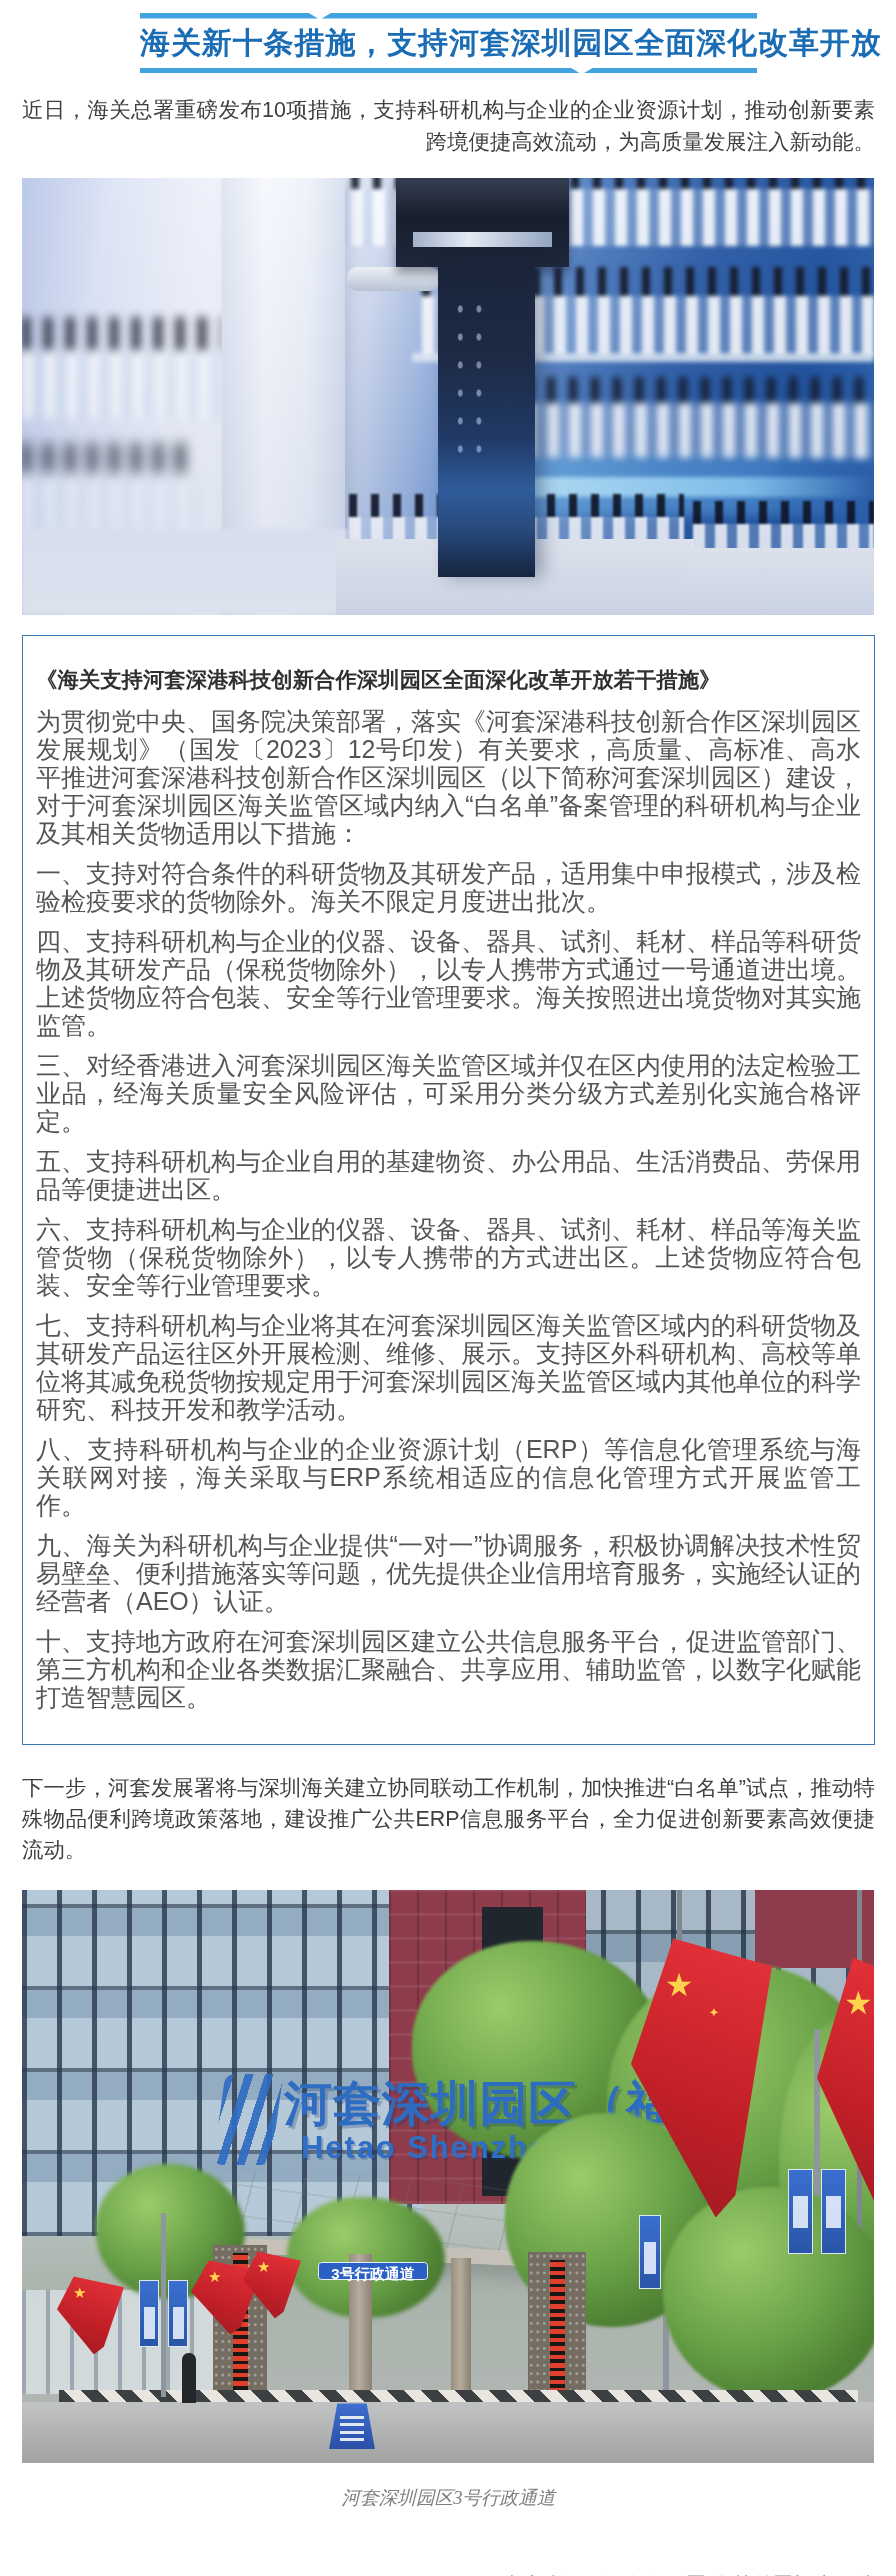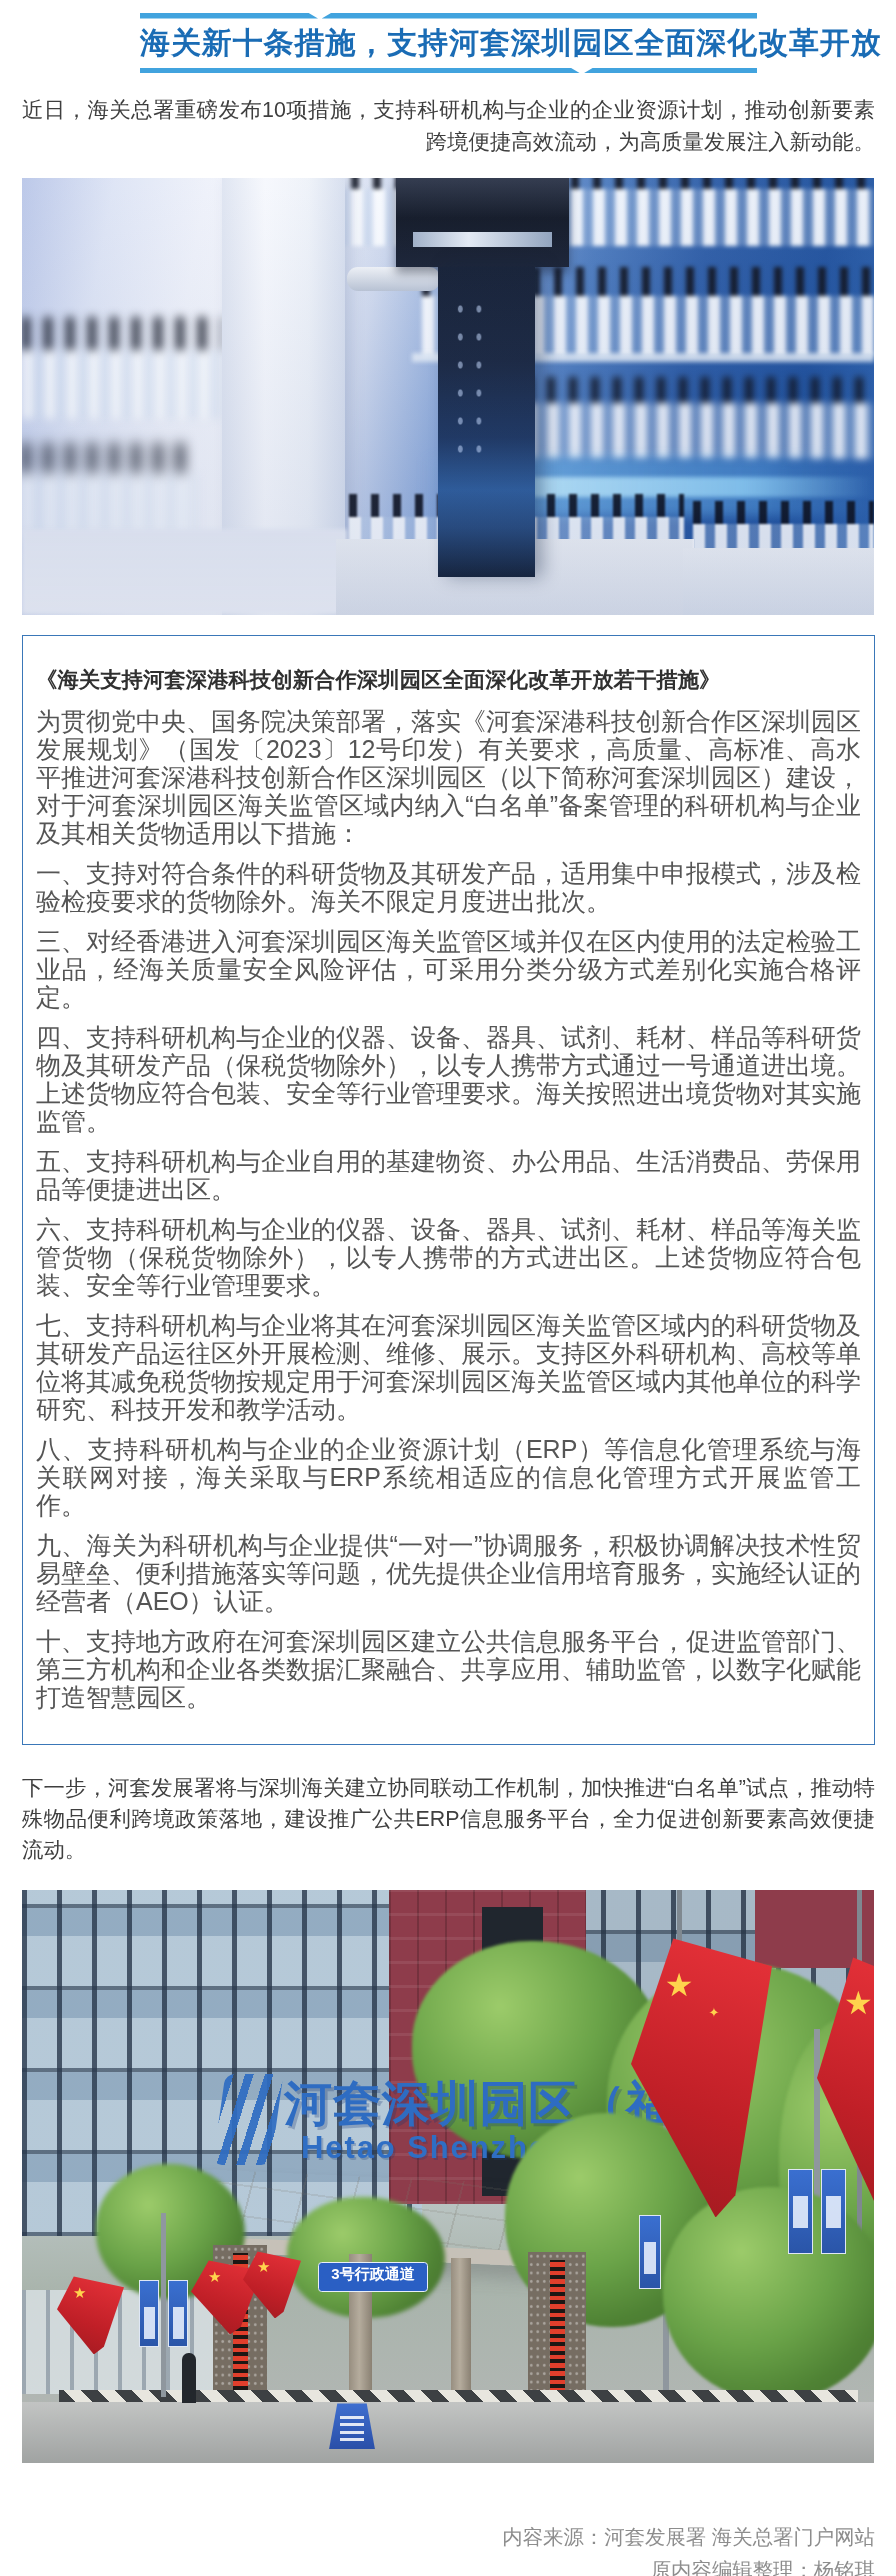--- a/index.html
+++ b/index.html
@@ -105,21 +105,21 @@
     box-shadow:0 13px 16.7px rgba(70,70,70,.28); }
   .gp-pillar { background-color:#766d62;
     background-image:radial-gradient(rgba(255,255,255,.38) 0.9px, transparent 1.5px); background-size:6.5px 8.4px; }
   .gp-pillar.pa { left:191px; top:355px; width:54px; height:173px; }
   .gp-pillar.pb { left:506px; top:362px; width:58px; height:173px; }
   .gp-led { top:7.4px; bottom:7.4px; left:50%; width:15px; margin-left:-7.4px; background-color:#1d1714;
     background-image:repeating-linear-gradient(0deg, rgba(235,65,45,.95) 0 4.6px, transparent 4.6px 8.4px); }
   .gp-col { background:linear-gradient(90deg,#978e80,#b5ac9d 45%,#8a8173); }
   .gp-col.c1 { left:327px; top:364px; width:23px; height:147px; }
   .gp-col.c2 { left:429px; top:368px; width:19.5px; height:139px; }
-  .gp-gatesign { left:296px; top:372px; width:110px; height:30px; background:#2a5fc4; border:1.9px solid #e8eef8;
+  .gp-gatesign { left:296px; top:372px; width:110px; height:18px; background:#2a5fc4; border:1.9px solid #e8eef8;
     border-radius:3.7px; color:#fff; font-size:15px; font-weight:bold; text-align:center; line-height:22px; position:absolute; }
   .gp-curb { left:37px; top:500px; width:799px; height:12px;
     background:repeating-linear-gradient(45deg,#3d4043 0 12px,#e8e6df 12px 24px); }
   .gp-road { left:0; top:512px; width:852px; height:61px; background:linear-gradient(180deg,#c2c4c3,#a0a3a2); }
   .gp-aframe { left:307px; top:513px; width:46px; height:46px; background:linear-gradient(180deg,#3f6fd0,#2a4fa8);
     clip-path:polygon(18% 0, 82% 0, 100% 100%, 0 100%); }
   .gp-aframe::after { content:""; position:absolute; left:11px; top:9.3px; width:24px; height:28px;
     background:repeating-linear-gradient(0deg, rgba(255,255,255,.85) 0 2.8px, transparent 2.8px 7.4px); }
   .gp-person { left:160px; top:463px; width:14px; height:50px; background:#23272c; border-radius:6.5px 6.5px 0 0; }
   .pole { background:#8f979e; }
@@ -183,22 +183,22 @@
     <div class="lab-robot-arm"></div>
     <div class="lab-robot-head"></div>
     <div class="lab-robot-col"></div>
     <div class="lab-tint"></div>
   </div>
 
   <div class="measures-box">
     <div class="box-title">《海关支持河套深港科技创新合作深圳园区全面深化改革开放若干措施》</div>
     <p class="m">为贯彻党中央、国务院决策部署，落实《河套深港科技创新合作区深圳园区发展规划》（国发〔2023〕12号印发）有关要求，高质量、高标准、高水平推进河套深港科技创新合作区深圳园区（以下简称河套深圳园区）建设，对于河套深圳园区海关监管区域内纳入“白名单”备案管理的科研机构与企业及其相关货物适用以下措施：</p>
     <p class="m">一、支持对符合条件的科研货物及其研发产品，适用集中申报模式，涉及检验检疫要求的货物除外。海关不限定月度进出批次。</p>
+    <p class="m">四、支持科研机构与企业的仪器、设备、器具、试剂、耗材、样品等科研货物及其研发产品（保税货物除外），以专人携带方式通过一号通道进出境。上述货物应符合包装、安全等行业管理要求。海关按照进出境货物对其实施监管。</p>
     <p class="m">三、对经香港进入河套深圳园区海关监管区域并仅在区内使用的法定检验工业品，经海关质量安全风险评估，可采用分类分级方式差别化实施合格评定。</p>
-    <p class="m">四、支持科研机构与企业的仪器、设备、器具、试剂、耗材、样品等科研货物及其研发产品（保税货物除外），以专人携带方式通过一号通道进出境。上述货物应符合包装、安全等行业管理要求。海关按照进出境货物对其实施监管。</p>
     <p class="m">五、支持科研机构与企业自用的基建物资、办公用品、生活消费品、劳保用品等便捷进出区。</p>
     <p class="m">六、支持科研机构与企业的仪器、设备、器具、试剂、耗材、样品等海关监管货物（保税货物除外），以专人携带的方式进出区。上述货物应符合包装、安全等行业管理要求。</p>
     <p class="m">七、支持科研机构与企业将其在河套深圳园区海关监管区域内的科研货物及其研发产品运往区外开展检测、维修、展示。支持区外科研机构、高校等单位将其减免税货物按规定用于河套深圳园区海关监管区域内其他单位的科学研究、科技开发和教学活动。</p>
     <p class="m">八、支持科研机构与企业的企业资源计划（ERP）等信息化管理系统与海关联网对接，海关采取与ERP系统相适应的信息化管理方式开展监管工作。</p>
     <p class="m">九、海关为科研机构与企业提供“一对一”协调服务，积极协调解决技术性贸易壁垒、便利措施落实等问题，优先提供企业信用培育服务，实施经认证的经营者（AEO）认证。</p>
     <p class="m">十、支持地方政府在河套深圳园区建立公共信息服务平台，促进监管部门、第三方机构和企业各类数据汇聚融合、共享应用、辅助监管，以数字化赋能打造智慧园区。</p>
   </div>
 
   <p class="closing">下一步，河套发展署将与深圳海关建立协同联动工作机制，加快推进“白名单”试点，推动特殊物品便利跨境政策落地，建设推广公共ERP信息服务平台，全力促进创新要素高效便捷流动。</p>
 
@@ -257,20 +257,21 @@
         <span class="st">★</span>
       </div>
     <div class="flag sm sm2">
         <span class="st">★</span>
       </div>
     <div class="flag sm sm3">
         <span class="st">★</span>
       </div>
   </div>
 
+  <div class="photo-caption">河套深圳园区3号行政通道</div>
 
   <div class="footer">
     <div>内容来源：河套发展署 海关总署门户网站</div>
     <div>原内容编辑整理：杨铭琪</div>
   </div>
 
 </div>
 
 
 </body></html>

